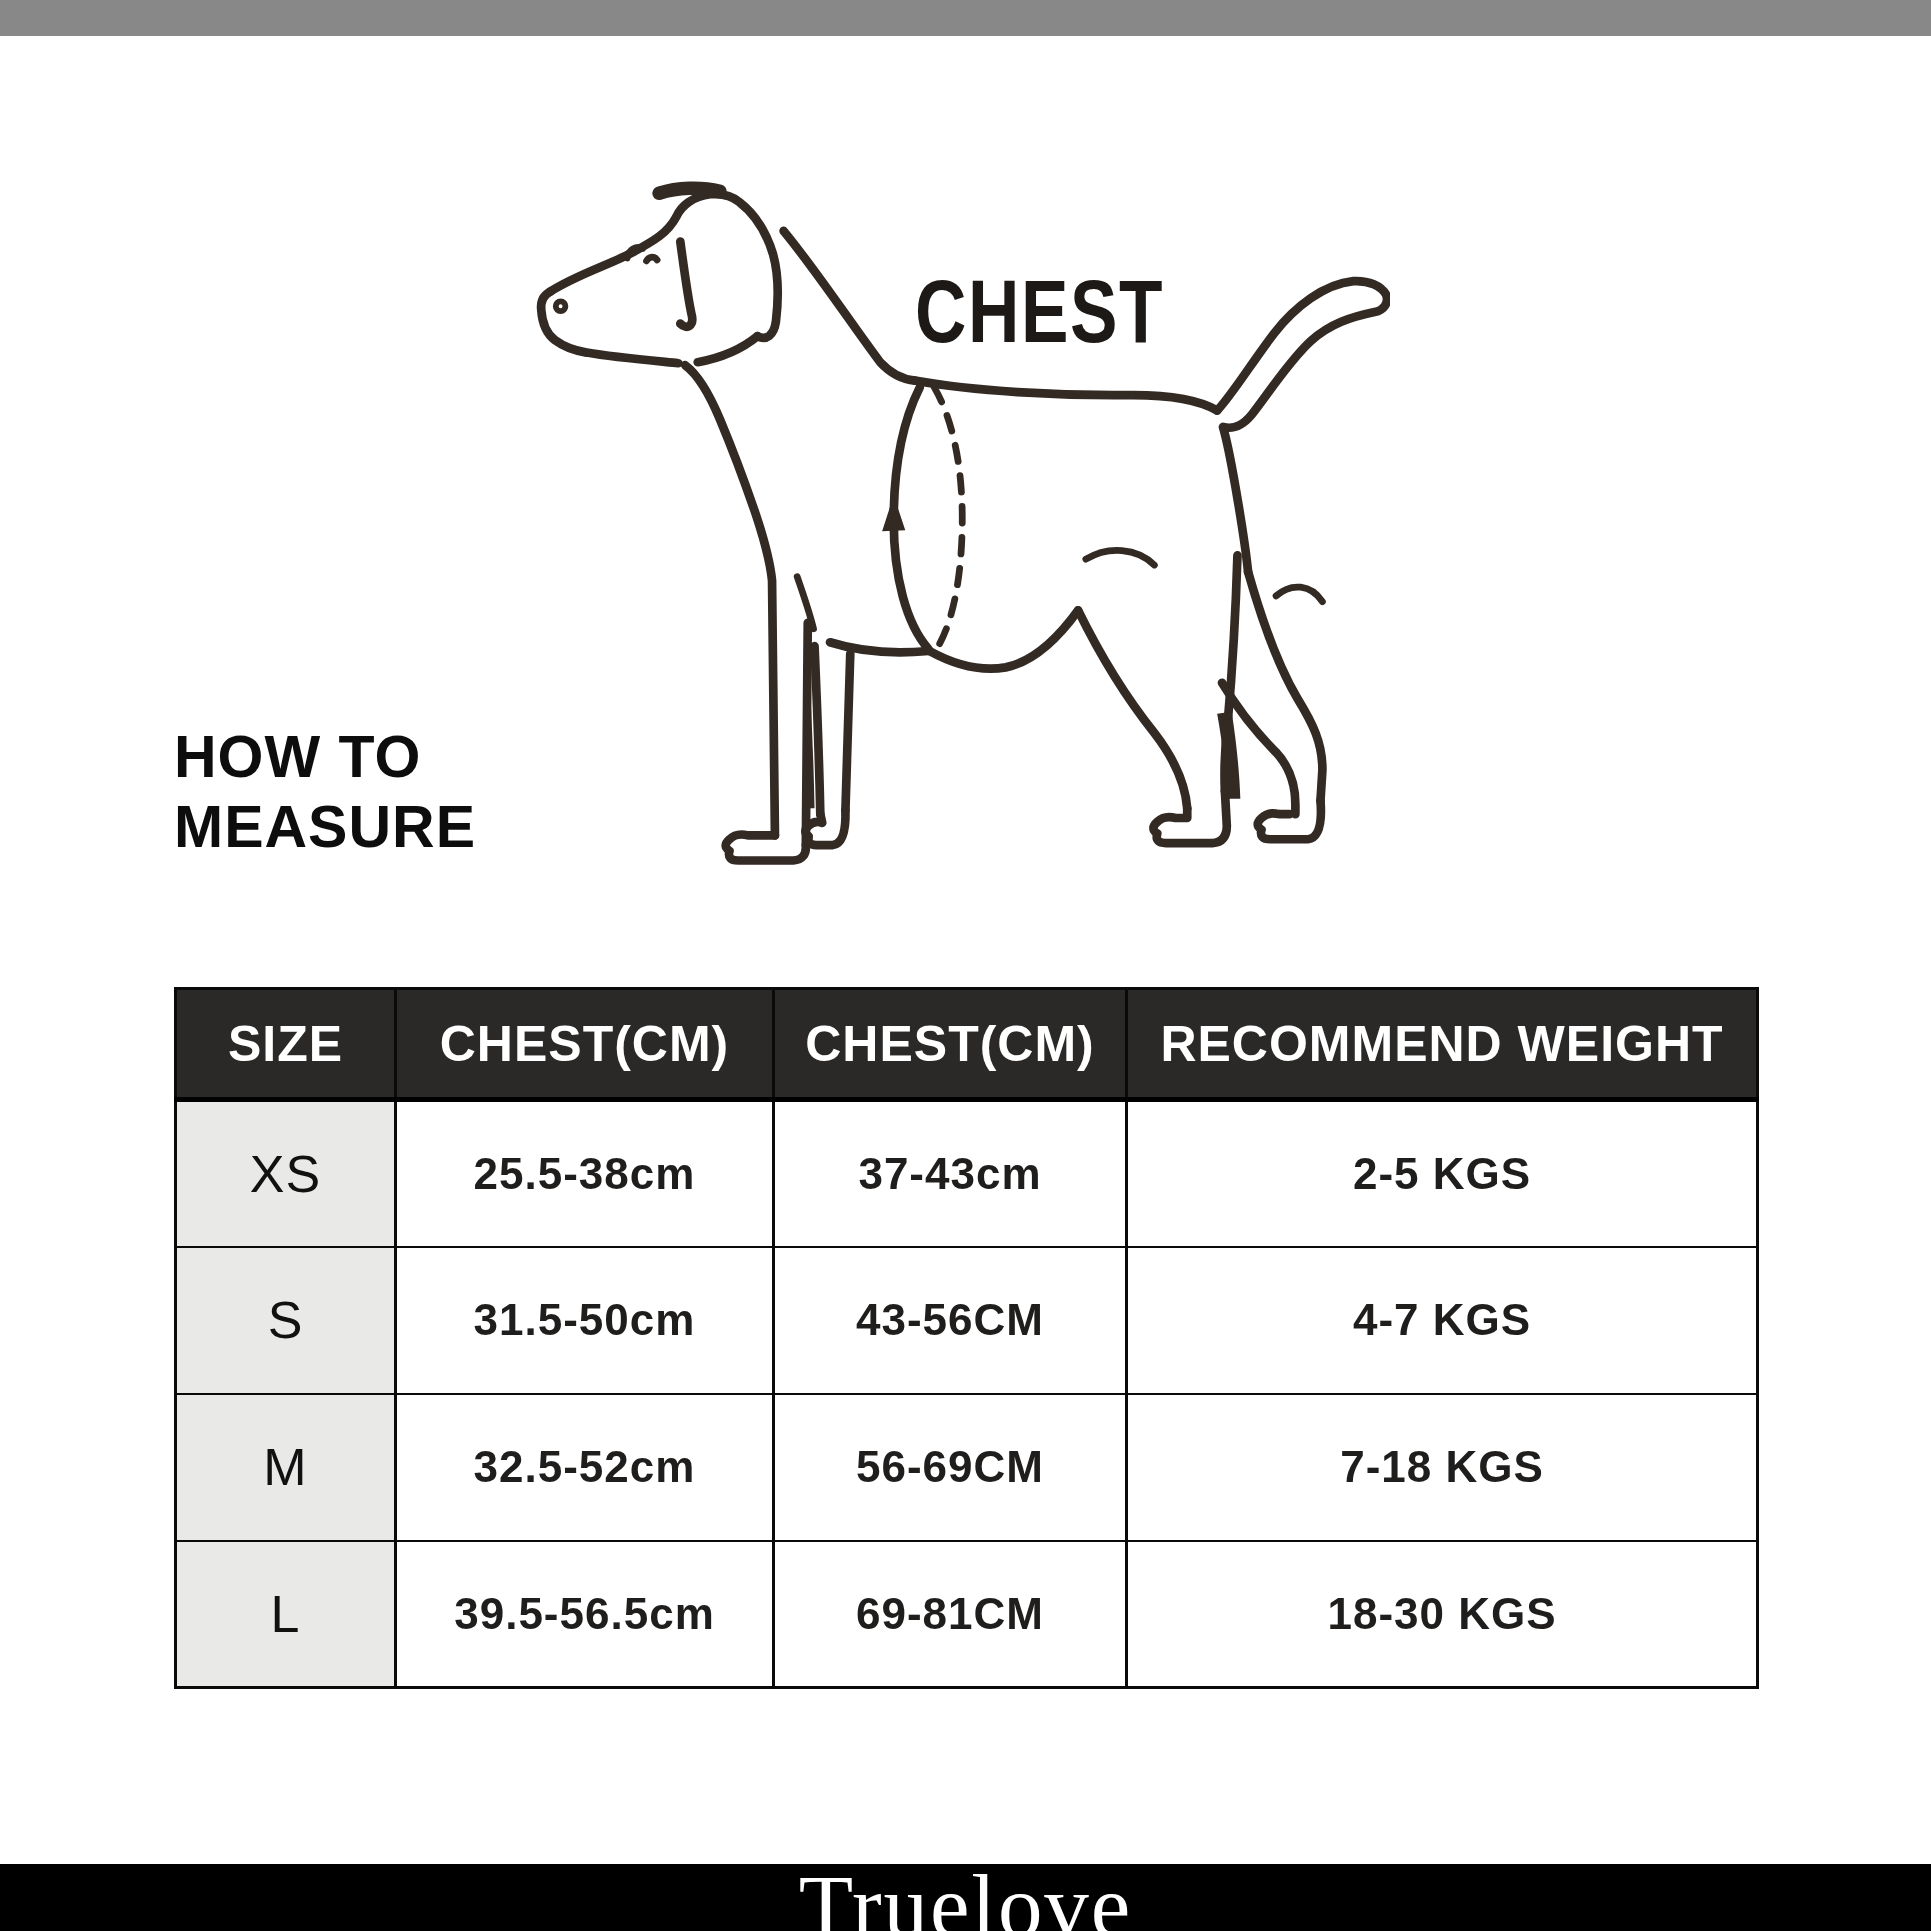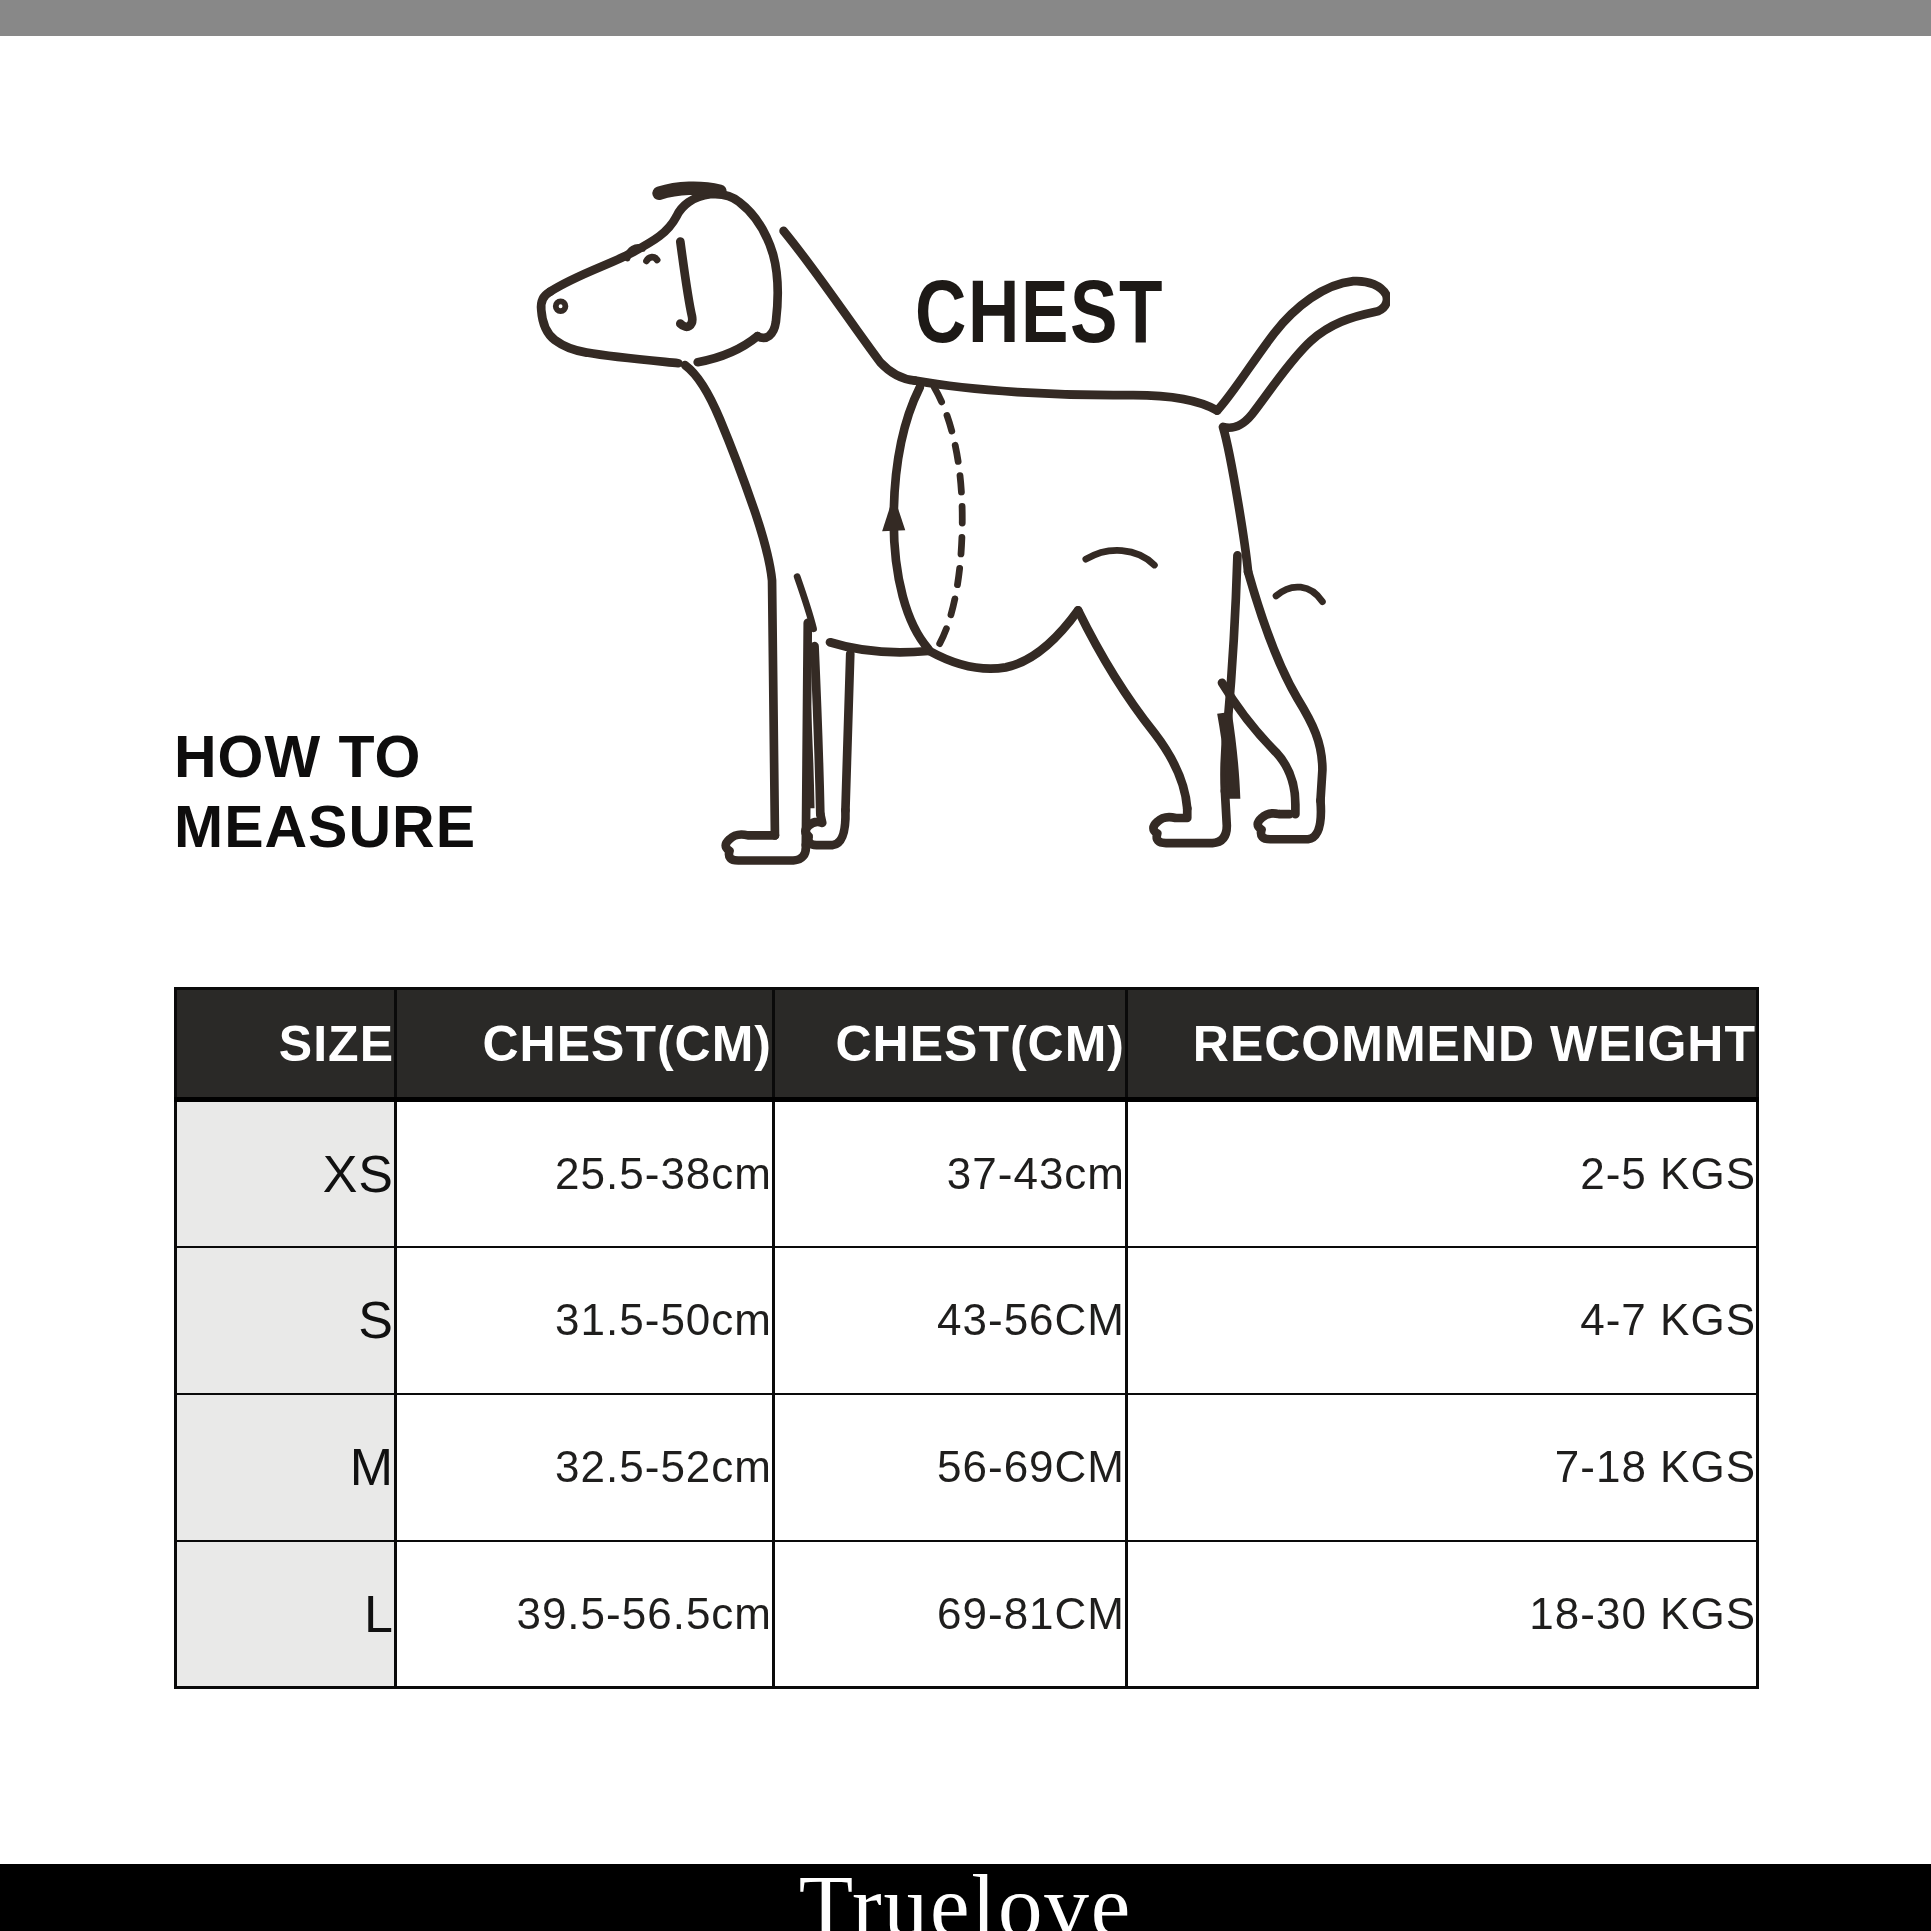--- a/index.html
+++ b/index.html
@@ -24,29 +24,29 @@
     position:absolute;left:174px;top:951px;width:1583px;height:702px;
     border-collapse:collapse;table-layout:fixed;
   }
   .size-chart col.c-size{width:220px;}
   .size-chart col.c-neck{width:378px;}
   .size-chart col.c-chest{width:353px;}
   .size-chart col.c-weight{width:631px;}
   .size-chart th,.size-chart td{
     border-left:3.9px solid #0a0a0a;border-right:3.9px solid #0a0a0a;
     border-top:2.9px solid #0a0a0a;border-bottom:2.9px solid #0a0a0a;
-    text-align:right;vertical-align:middle;padding:0;
+    text-align:center;vertical-align:middle;padding:0;
   }
   .size-chart thead tr{height:111px;}
   .size-chart thead th{
     background:#2a2927;color:#ffffff;font-size:50px;font-weight:700;
     letter-spacing:1px;border-bottom:5.8px solid #000;
   }
   .size-chart tbody tr{height:118px;}
-  .size-chart td{font-size:44px;color:#1f1e1d;font-weight:400;letter-spacing:1px;background:#fff;}
+  .size-chart td{font-size:44px;color:#1f1e1d;font-weight:700;letter-spacing:1px;background:#fff;}
   .size-chart td.size-cell{background:#e9e9e8;font-weight:400;font-size:52px;color:#111;}
   .size-chart{border:3.9px solid #0a0a0a;}
   
   .brand-bar{
     position:absolute;left:0;top:1828px;width:1931px;height:90px;background:#000000;
     display:flex;align-items:center;justify-content:center;
   }
   .brand-bar .brand{
     font-family:"Liberation Serif", serif;font-size:89px;color:#ffffff;
     letter-spacing:1.9px;line-height:1;padding-bottom:5.8px;

